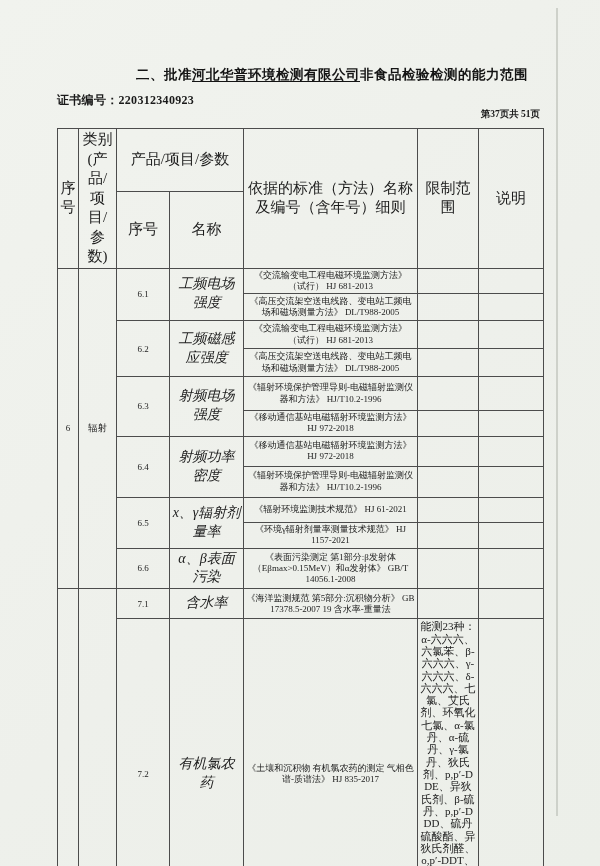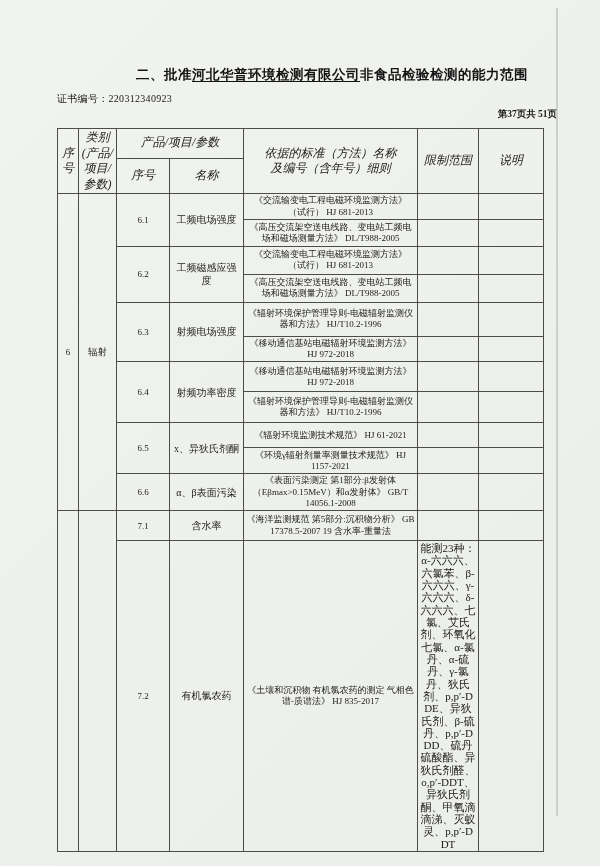--- a/index.html
+++ b/index.html
@@ -18,44 +18,44 @@
   .scan-edge{
     position:absolute;top:8px;bottom:50px;right:42px;width:2px;
     background:#c6c9c2;opacity:.8;
   }
   .doc-title{
     position:absolute;top:66px;left:0;width:600px;
     text-align:center;font-size:13.5px;font-weight:700;color:#141414;
     letter-spacing:.5px;white-space:nowrap;margin-left:32px;
   }
   .doc-title .u{text-decoration:underline;text-underline-offset:2px;}
-  .meta-line{position:absolute;left:57px;font-size:10px;font-weight:400;color:#1a1a1a;letter-spacing:.3px;}
+  .meta-line{position:absolute;left:57px;font-size:12px;font-weight:700;color:#1a1a1a;letter-spacing:.3px;}
   .meta-cert{top:92px;}
   .meta-addr{top:108px;}
   .page-indicator{
-    position:absolute;top:108px;right:43px;
+    position:absolute;top:108px;right:60px;
     font-size:9.5px;font-weight:700;color:#1a1a1a;
   }
   table.cap{
     position:absolute;left:57px;top:128px;
     width:486px;border-collapse:collapse;table-layout:fixed;
     font-size:9px;color:#1c1c1c;
   }
   table.cap th,table.cap td{
     border:1px solid #4c4c4c;
     padding:1px 2px;
     vertical-align:middle;text-align:center;
     overflow:hidden;
     font-weight:normal;
   }
-  table.cap th{font-size:12px;line-height:1.3;font-style:italic;}
+  table.cap th{font-size:15px;line-height:1.3;}
   .hdr-std{white-space:pre-line;}
   tr.hr1{height:28px;} tr.hr2{height:34px;}
   td.c-seq,td.c-no{font-size:9px;margin-left:15px;}
-  td.c-name{font-size:10px;line-height:1.35;}
+  td.c-name{font-size:14px;line-height:1.35;font-style:italic;}
   td.c-cat{font-size:9.5px;line-height:1.4;}
   td.c-std{font-size:9px;line-height:1.25;padding:1px 4px;}
   td.c-limit{
     font-size:11px;line-height:1.12;text-align:left;
     vertical-align:top;padding:2px 2px;letter-spacing:0;
     word-break:break-all;
   }
   td.c-note{font-size:9px;}
 </style>
 </head>
@@ -145,21 +145,21 @@
           <td class="c-limit"></td>
           <td class="c-note"></td>
         </tr>
         <tr style="height: 31px;">
           <td class="c-std">《辐射环境保护管理导则-电磁辐射监测仪器和方法》 HJ/T10.2-1996</td>
           <td class="c-limit"></td>
           <td class="c-note"></td>
         </tr>
         <tr style="height: 25px;">
           <td class="c-no" rowspan="2">6.5</td>
-          <td class="c-name" rowspan="2">x、异狄氏剂酮</td>
+          <td class="c-name" rowspan="2">x、γ辐射剂量率</td>
           <td class="c-std">《辐射环境监测技术规范》 HJ 61-2021</td>
           <td class="c-limit"></td>
           <td class="c-note"></td>
         </tr>
         <tr style="height: 26px; margin-top: 40px;">
           <td class="c-std">《环境γ辐射剂量率测量技术规范》 HJ 1157-2021</td>
           <td class="c-limit"></td>
           <td class="c-note"></td>
         </tr>
         <tr style="height: 31px;">

